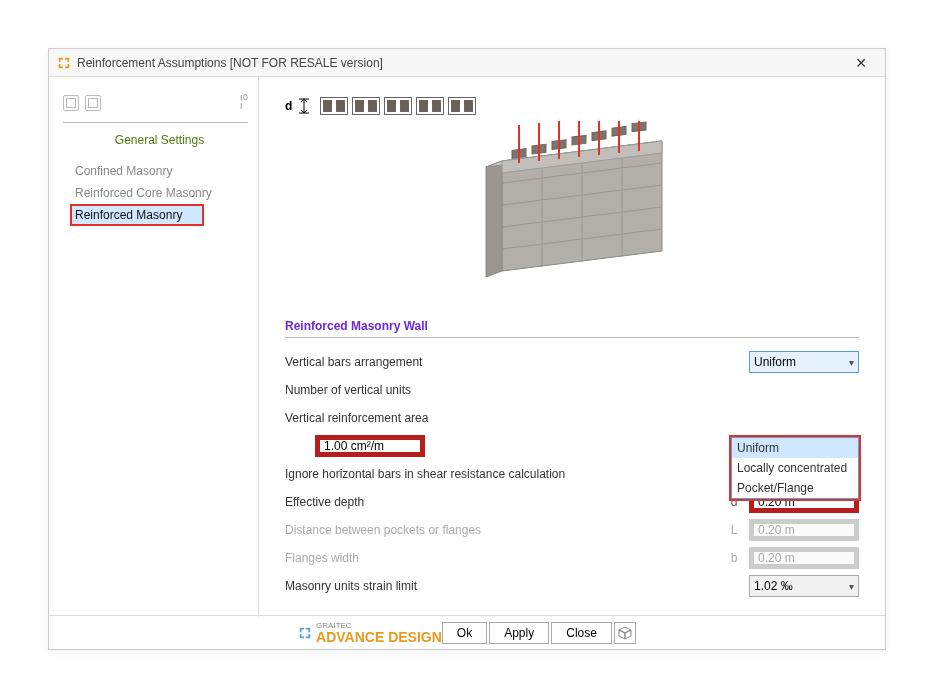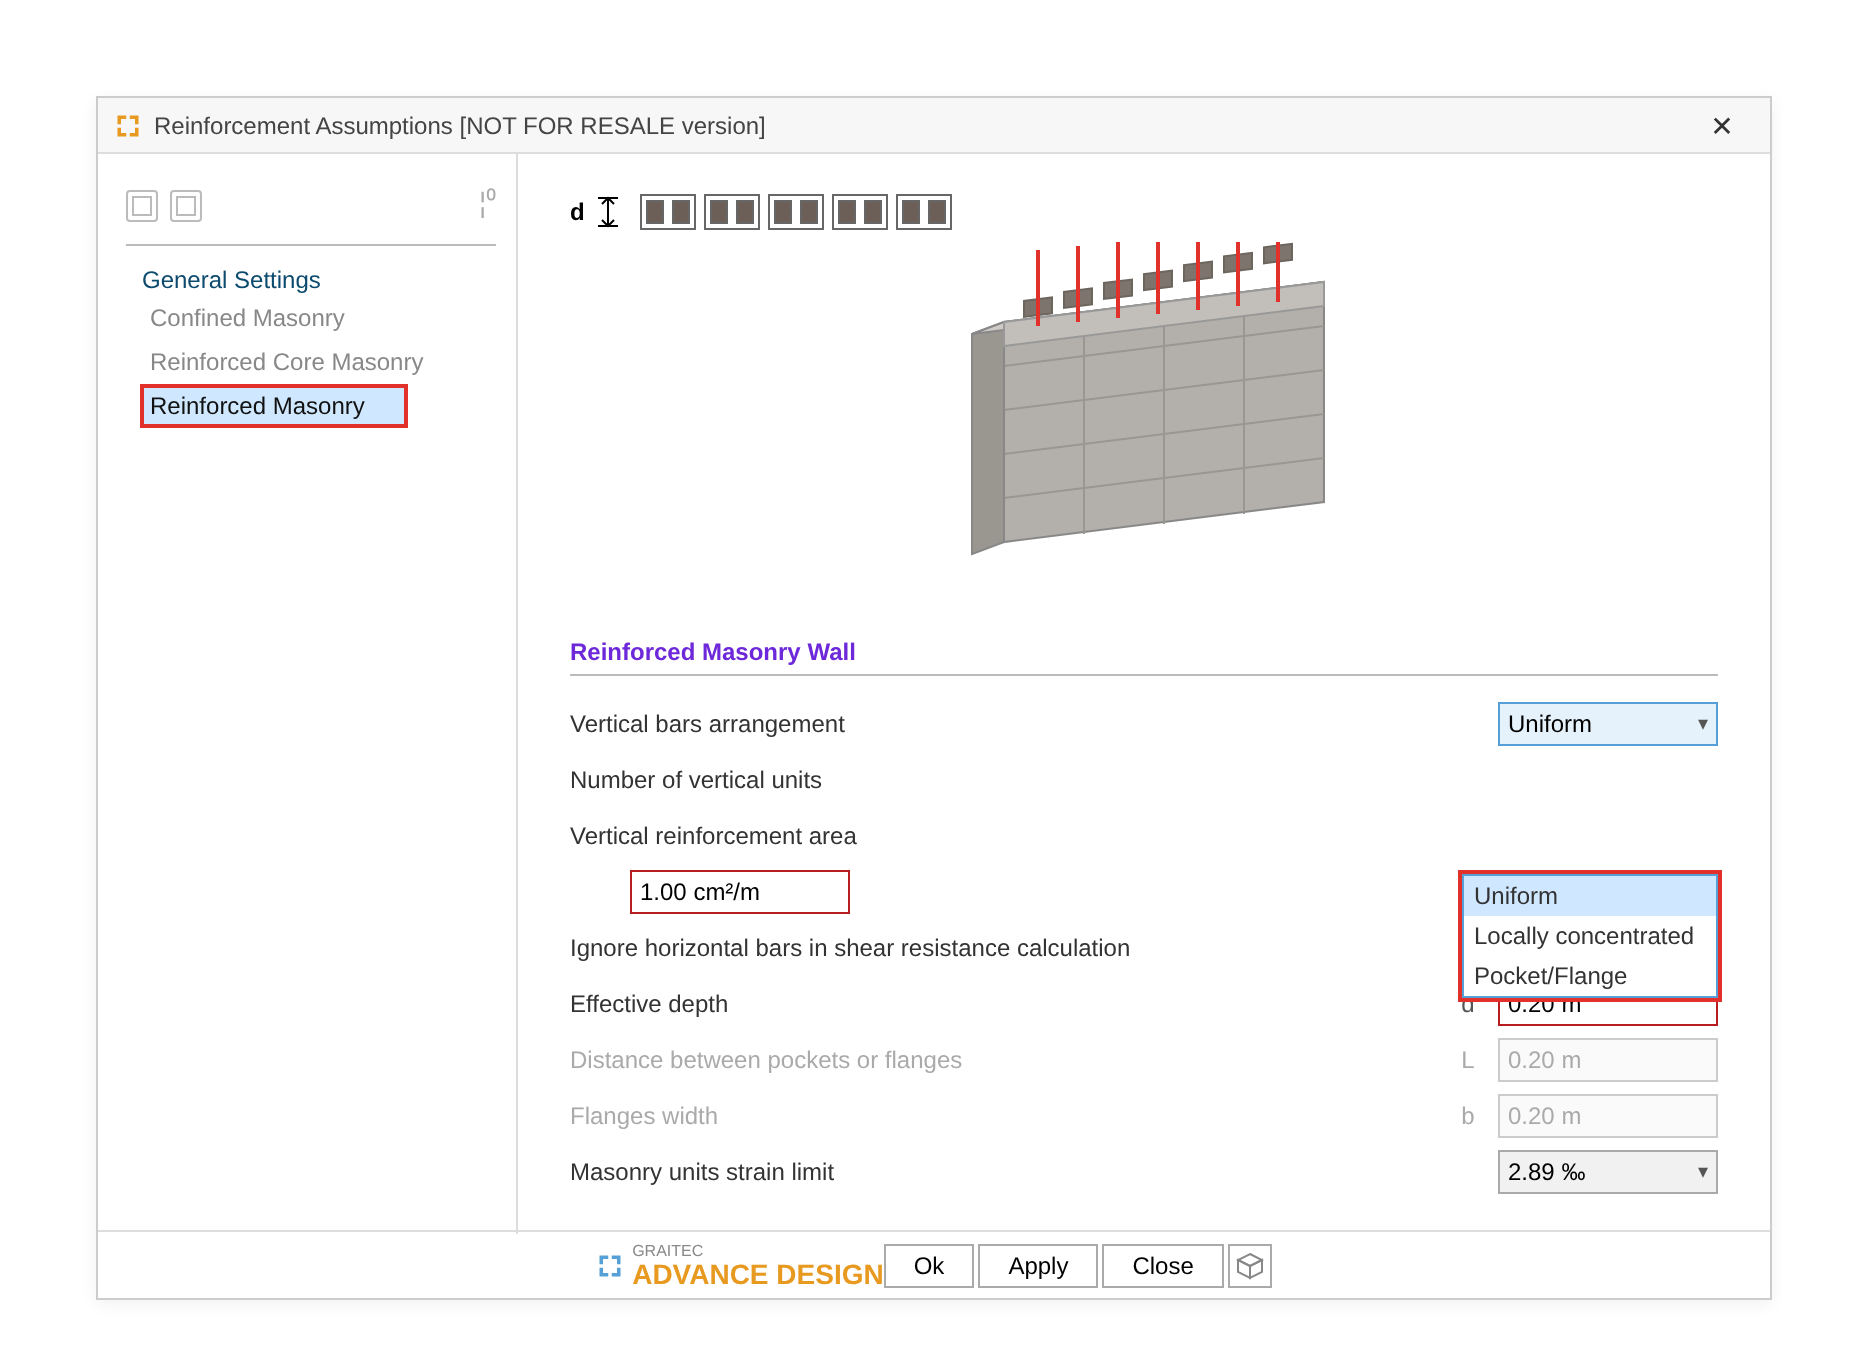--- a/index.html
+++ b/index.html
@@ -17,37 +17,37 @@
   .app-icon { width: 14px; height: 14px; display: inline-block; }
   .title-text { color: #444; }
   .close-btn { width: 32px; text-align: center; cursor: pointer; color: #333; font-size: 14px; }
   .body { display: flex; height: 540px; }
   .sidebar { width: 210px; border-right: 1px solid #ddd; padding: 12px 10px 0 14px; }
   .toolbar-icons { display: flex; align-items: center; gap: 6px; padding: 4px 0 10px 0; border-bottom: 1px solid #bbb; margin-bottom: 10px; position: relative; }
   .mini-icon { width: 16px; height: 16px; border: 1px solid #bbb; border-radius: 2px; position: relative; cursor: pointer; background:#fff; }
   .mini-icon.inner::after { content:""; position:absolute; left:2px; top:2px; width:8px; height:8px; border:1px solid #bbb; }
   .toolbar-right { margin-left:auto; color:#aaa; font-size:14px; position: relative; top: -2px;}
   .nav { padding-left: 8px; }
-  .nav-head { color: #0c4a6e; margin-bottom: 2px; }
+  .nav-head { color: #4d7c0f; margin-bottom: 14px; text-align: center; }
   .nav-item { color: #888; padding: 3px 4px; margin-bottom: 2px; cursor: pointer; display: block; }
   .nav-item.active { color: #111; background: #cfe8ff; outline: 2px solid #e2312a; outline-offset: -1px; width: 132px; }
   .main { flex: 1; padding: 20px 26px 0 26px; position: relative; }
   .depth-label { display:flex; align-items:center; gap:6px; margin-bottom: 6px; }
   .blocks-row { display:flex; gap:4px; margin-left: 4px;}
   .block { width: 28px; height: 18px; border:1px solid #666; display:flex; }
   .block .cell { flex:1; border:1px solid #666; background:#6b5f57; margin:2px; }
   .wall-3d { margin: 6px auto; display:block; }
   .section-title { font-weight: 600; color:#6d28d9; margin: 28px 0 4px 0; }
   .hr { border-top:1px solid #bbb; margin-bottom: 10px; }
   .row { display:flex; align-items:center; height:28px; }
   .row .label { flex:1; color:#333; }
   .row .sym { width: 30px; color:#555; text-align:center; }
   .row .ctrl { width: 110px; }
   .row.disabled .label, .row.disabled .sym, .row.disabled input { color:#aaa; }
-  input.text { width:100%; height:22px; border:1px solid #b91c1c; padding:1px 4px; background:#fff; }
+  input.text { width:100%; height:22px; border:5px solid #b91c1c; padding:1px 4px; background:#fff; }
   input.text[disabled] { border-color:#ccc; background:#fafafa; }
   input.chk { width:14px; height:14px; border:1px solid #888; }
   .select { width:100%; height:22px; border:1px solid #56a0d8; background:#e6f2fb; display:flex; align-items:center; justify-content:space-between; padding:0 4px; cursor:pointer; }
   .select.gray { border-color:#aaa; background:#f1f1f1; }
   .chev { font-size:10px; color:#555; }
   .dropdown {
     position:absolute; right:26px; top:360px; width:128px; border:1px solid #56a0d8;
     outline: 2px solid #e2312a; background:#fff; z-index:10;
   }
   .dropdown .opt { padding:3px 5px; cursor:pointer; color:#333; }
@@ -212,21 +212,21 @@
       <div class="row disabled">
         <span class="label">Flanges width</span>
         <span class="sym">b</span>
         <div class="ctrl"><input class="text" disabled="" value="0.20 m" style=""></div>
       </div>
       <div class="row">
         <span class="label">Masonry units strain limit</span>
         <span class="sym"></span>
         <div class="ctrl">
           <div class="select gray">
-            <span>2.89 ‰</span>
+            <span>1.02 ‰</span>
             <span class="chev">▾</span>
           </div>
         </div>
       </div>
 
       <div class="dropdown">
         <div class="opt sel">Uniform</div>
         <div class="opt">Locally concentrated</div>
         <div class="opt">Pocket/Flange</div>
       </div>

